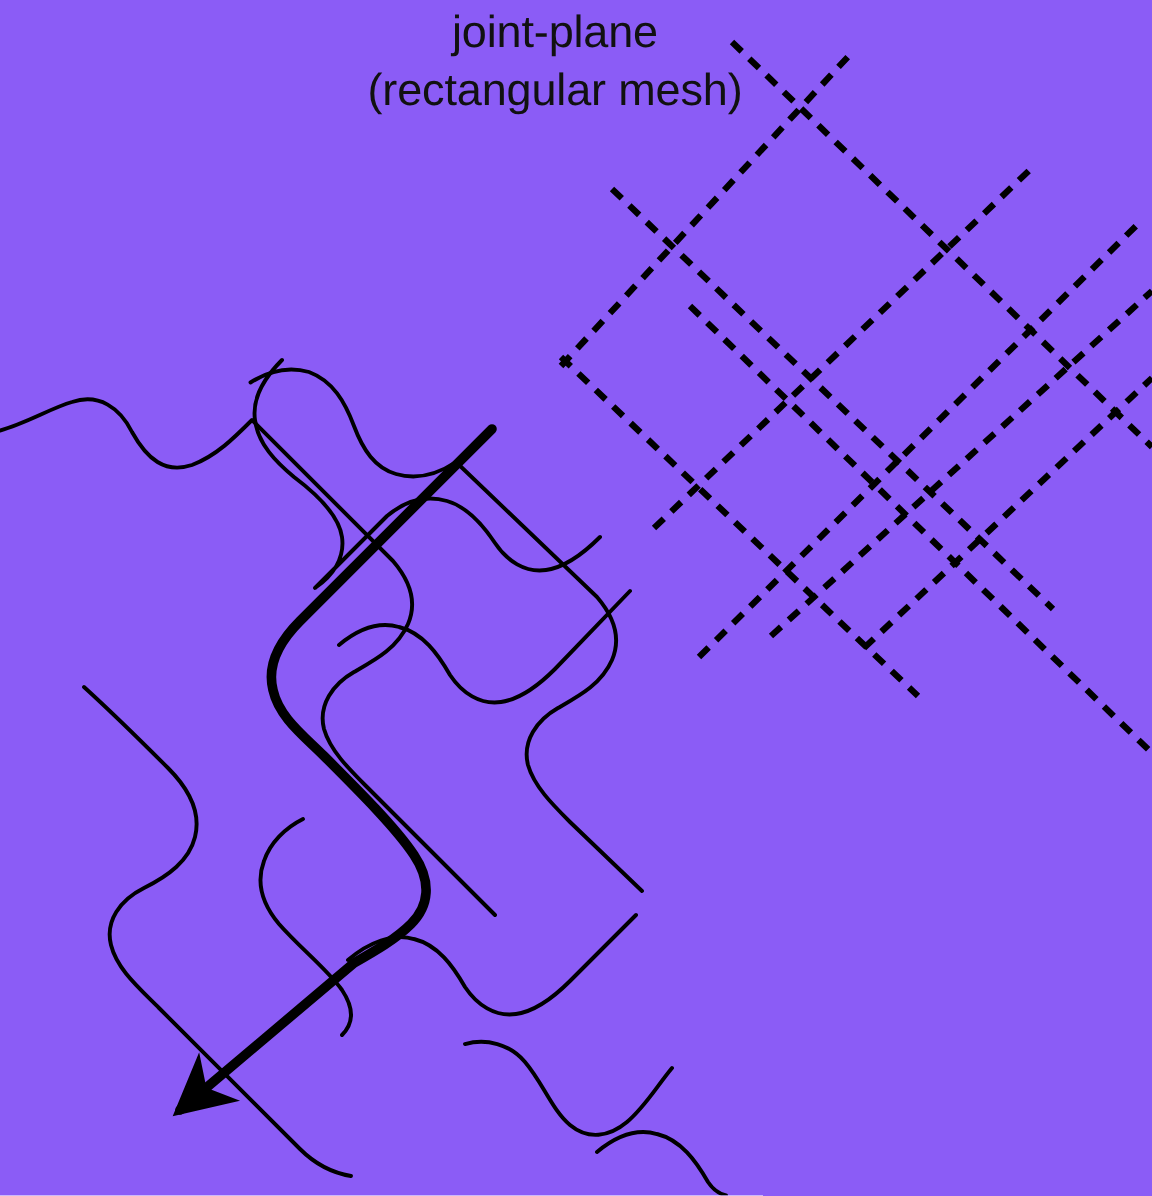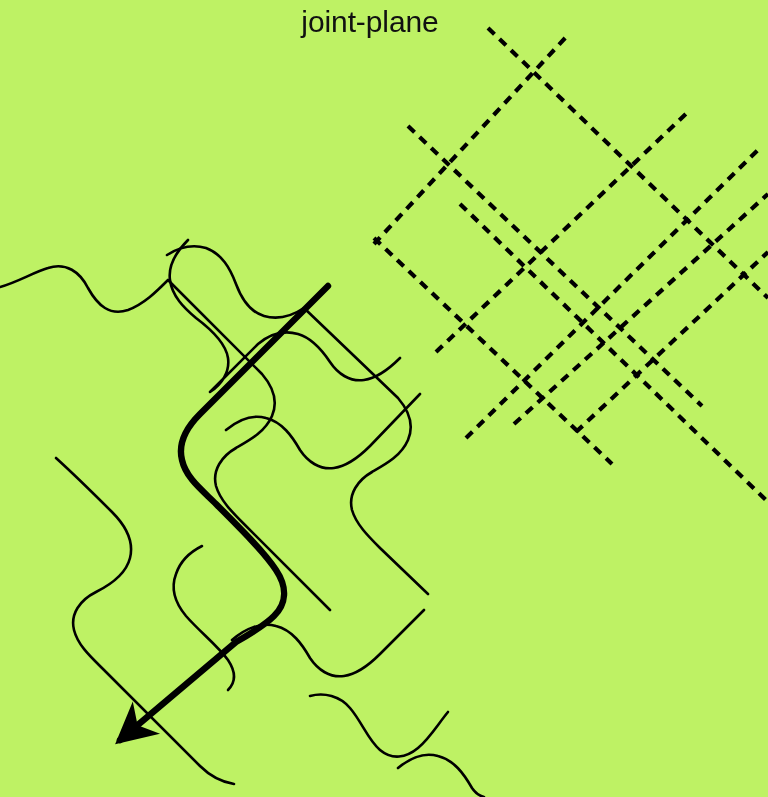--- a/index.html
+++ b/index.html
@@ -8,21 +8,21 @@
     padding: 0;
     background: #ffffff;
   }
   body {
     font-family: "Liberation Sans", sans-serif;
   }
   #figure {
     position: relative;
     width: 768px;
     height: 797px;
-    background: #bef264;
+    background: #8b5cf6;
     overflow: hidden;
   }
   #figure svg {
     position: absolute;
     left: 0;
     top: 0;
     display: block;
   }
   .caption-block {
     position: absolute;
@@ -158,15 +158,16 @@
                C 240 528, 264 552, 276 570
                C 288 588, 286 604, 274 616
                C 264 626, 250 634, 236 642
                L 120 740" fill="none" stroke="#000000" stroke-width="6.4" stroke-linecap="round" stroke-linejoin="round" marker-end="url(#arrowhead-bold)"></path>
     </g>
 
   </svg>
 
   <div class="caption-block">
     <span class="caption-line">joint-plane</span>
+    <span class="caption-line">(rectangular mesh)</span>
   </div>
 
 </div>
 
 </body></html>

